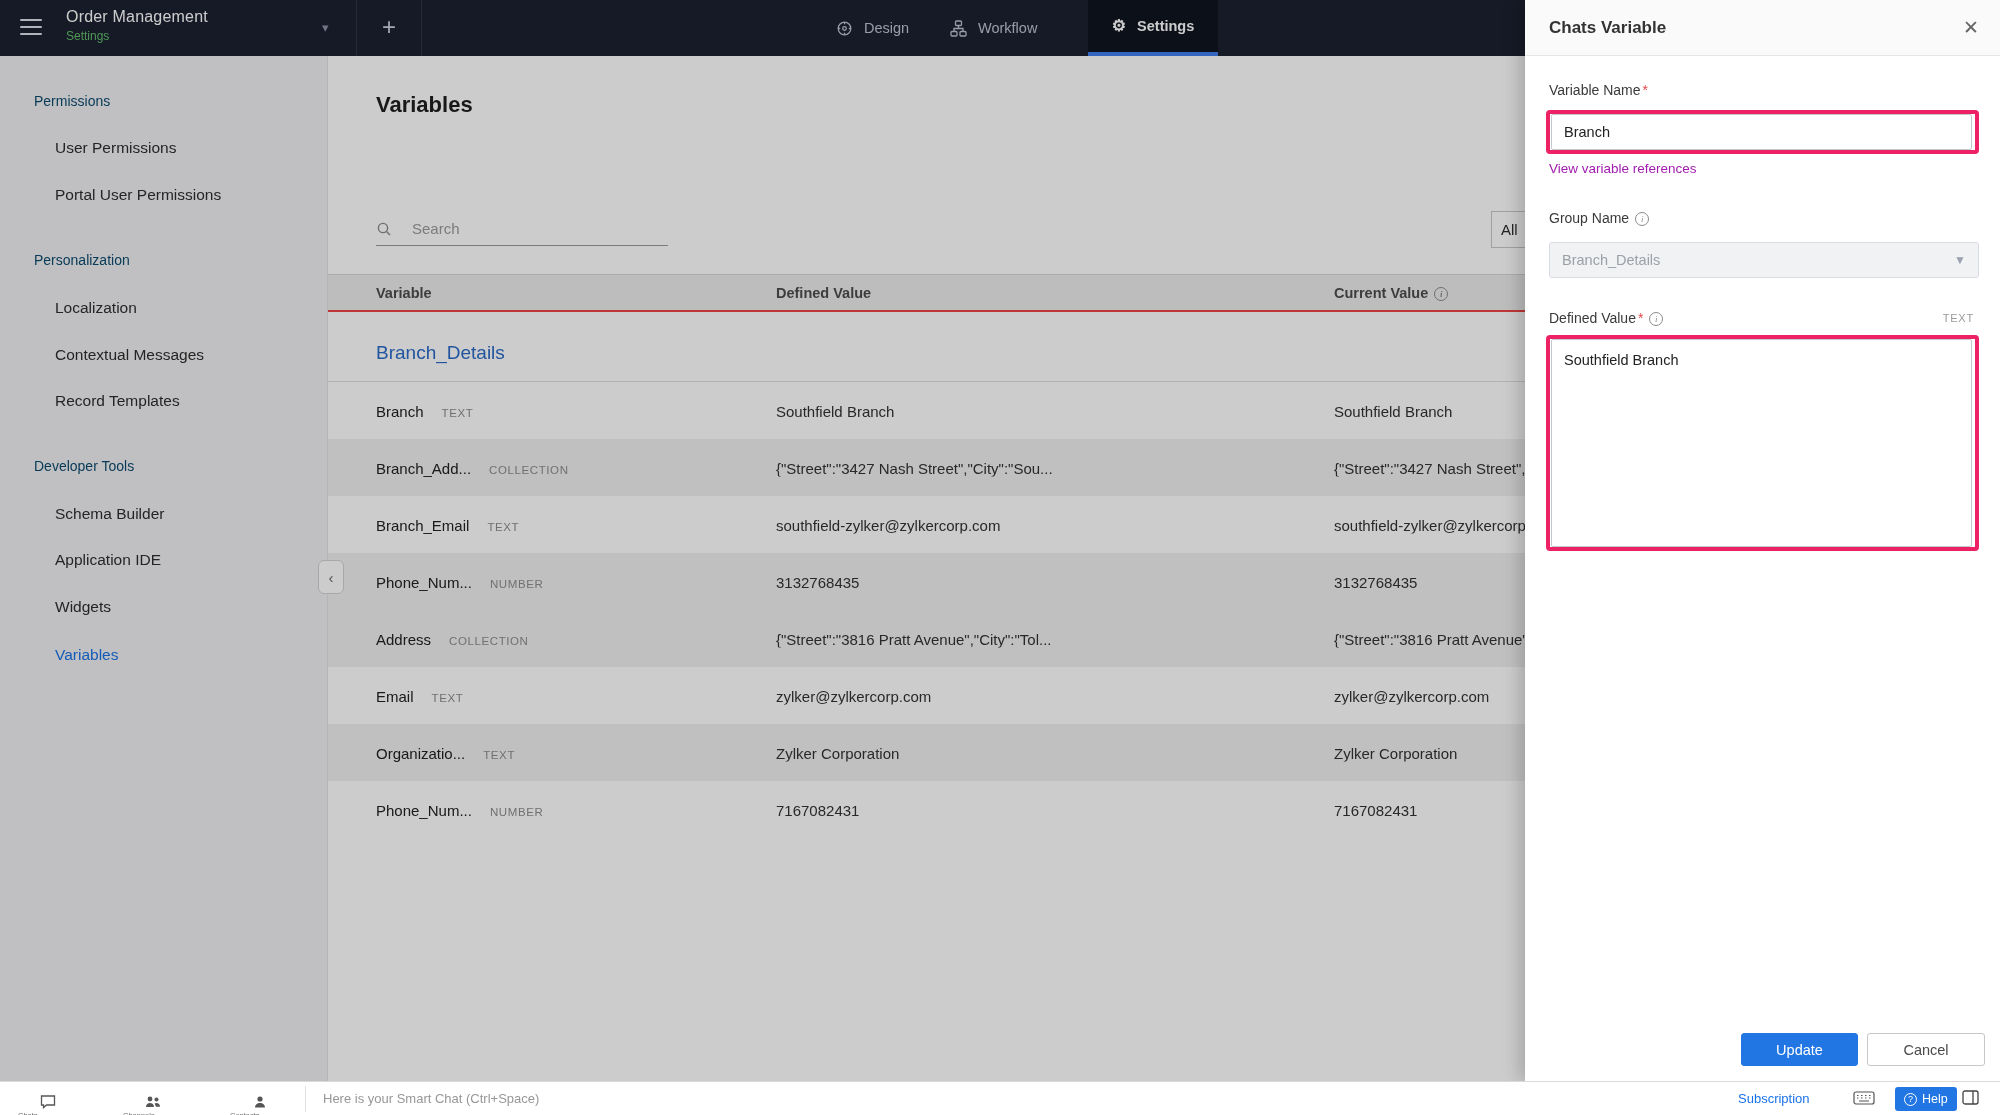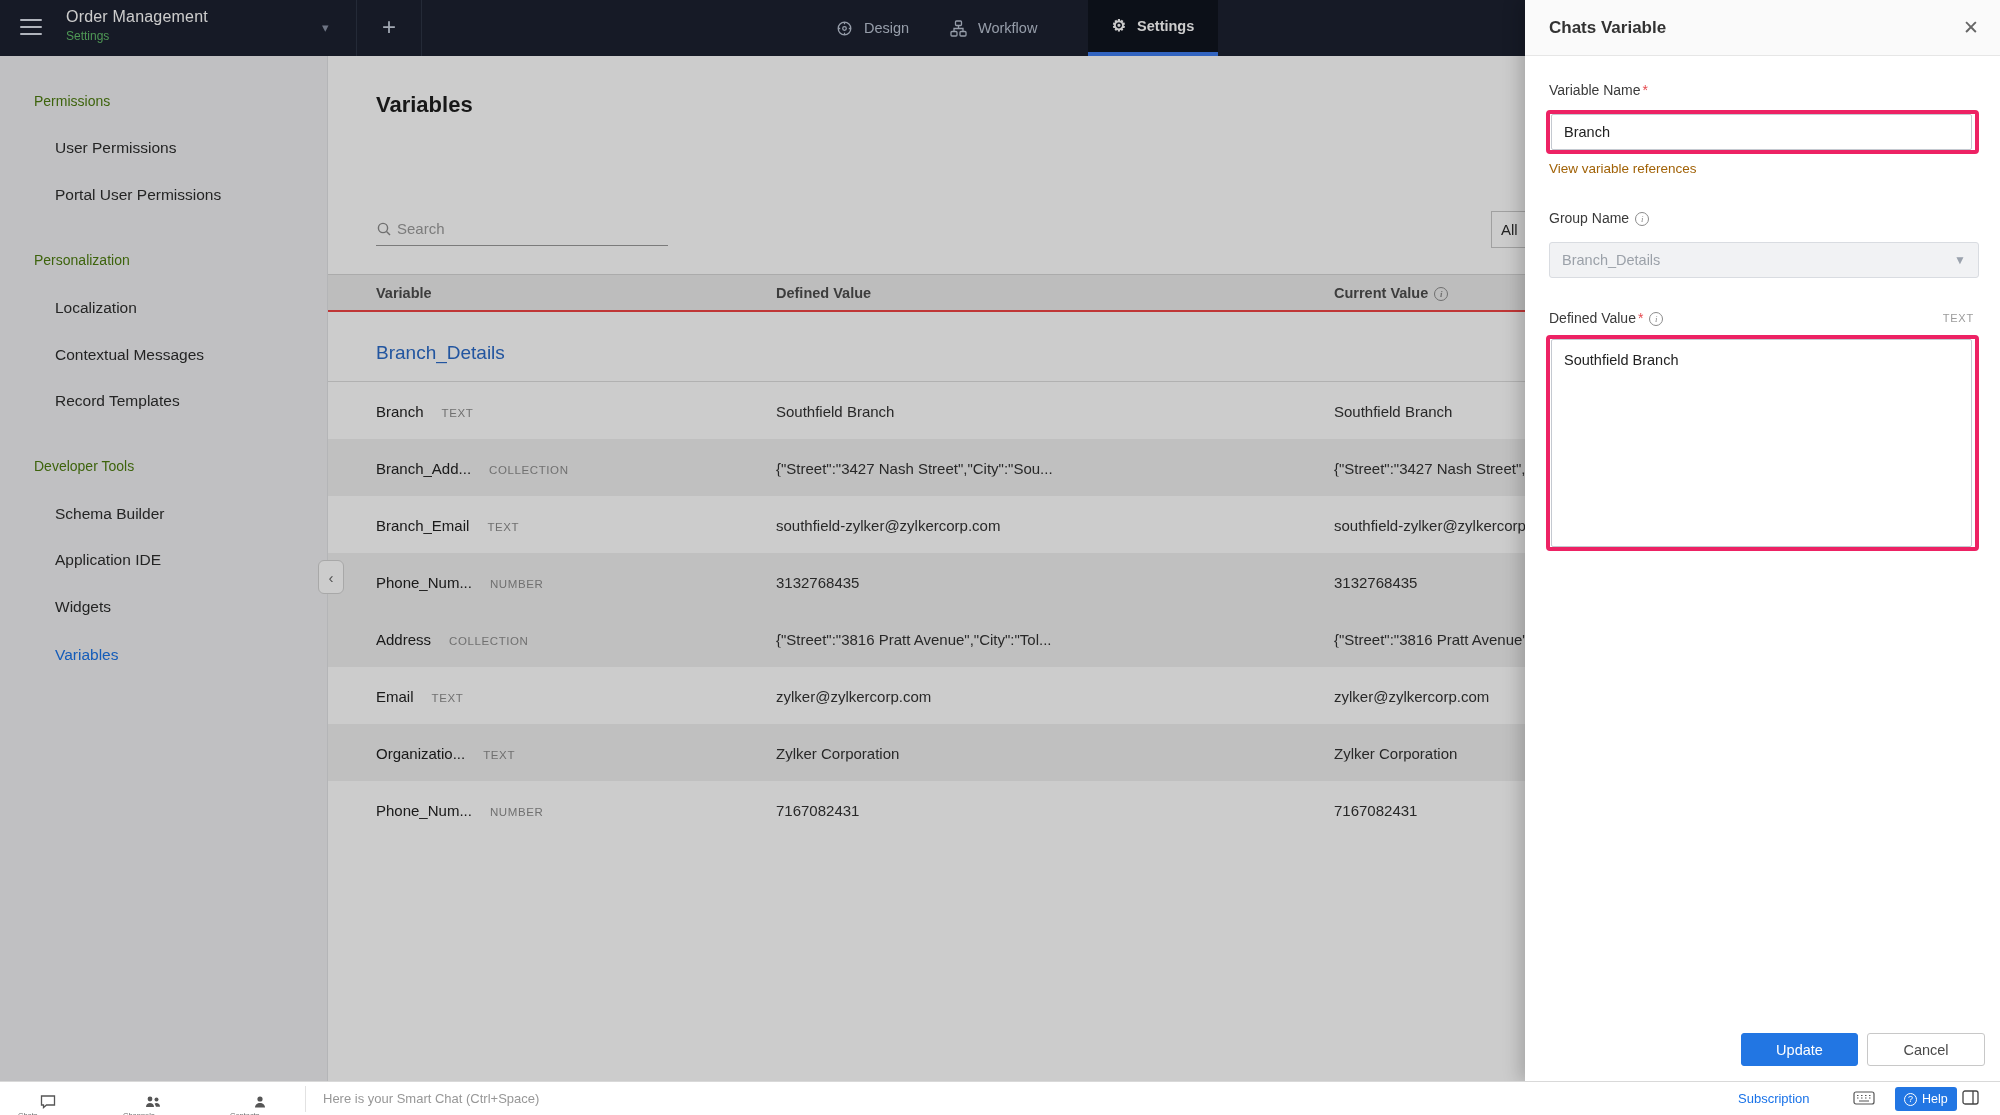--- a/index.html
+++ b/index.html
@@ -23,35 +23,35 @@
   .tb-tab svg { stroke:currentColor; fill:none; stroke-width:1.3; }
   .tab-design { left:836px; }
   .tab-workflow { left:950px; }
   .tab-settings { left:1088px; width:130px; justify-content:center; background:#10141f;
                   border-bottom:4px solid #3f7ef0; color:#ffffff; font-weight:600; }
   .gear-glyph { font-size:16px; line-height:1; }
 
   
   .sidebar { position:absolute; left:0; top:56px; width:328px; height:1025px; background:#f0f1f3;
              border-right:1px solid #e2e3e5; z-index:1; }
-  .s-title { position:absolute; left:34px; font-size:14px; color:#4d7c0f; }
+  .s-title { position:absolute; left:34px; font-size:14px; color:#0c4a6e; }
   .s-item  { position:absolute; left:55px; font-size:15.5px; color:#2e2e2e; cursor:pointer; white-space:nowrap; }
   .s-item.active { color:#1a73e8; }
   .collapse-tab { position:absolute; left:318px; top:560px; width:26px; height:34px; background:#ffffff;
                   border:1px solid #d2d2d2; border-radius:6px; z-index:2; display:flex; align-items:center;
                   justify-content:center; color:#666; font-size:15px; }
 
   
   .main { position:absolute; left:328px; top:56px; width:1197px; height:1025px; background:#ffffff;
           overflow:hidden; z-index:1; }
   .main-title { position:absolute; left:48px; top:36px; font-size:22px; font-weight:700; color:#1f1f1f; }
   .main-subtitle { position:absolute; left:48px; top:73px; font-size:15.5px; color:#3c3c3c; white-space:nowrap; }
   .link { color:#1a73e8; cursor:pointer; }
   .search-box { position:absolute; left:48px; top:156px; width:292px; height:34px;
-                border-bottom:1px solid #9a9a9a; display:flex; align-items:center; gap:5px; }
+                border-bottom:1px solid #9a9a9a; display:flex; align-items:center; gap:20px; }
   .search-box svg { stroke:#8b8b8b; fill:none; stroke-width:1.4; flex:0 0 auto; }
   .search-box input { border:none; outline:none; background:transparent; font-size:15px; color:#333;
                       font-family:"Liberation Sans", sans-serif; width:100%; }
   .search-box input::placeholder { color:#9b9b9b; }
   .all-filter { position:absolute; right:0; top:155px; width:34px; height:37px; background:#fff;
                 border:1px solid #c9c9c9; border-right:none; display:flex; align-items:center;
                 padding-left:9px; font-size:15px; color:#2c2c2c; }
 
   .vtable { position:absolute; left:0; top:218px; width:1197px; }
   .trow { position:relative; height:57px; width:100%; }
@@ -80,21 +80,21 @@
   .panel-header { position:absolute; left:0; top:0; width:100%; height:56px; background:#fafafa;
                   border-bottom:1px solid #e6e6e6; }
   .panel-title { position:absolute; left:24px; top:18px; font-size:17px; font-weight:600; color:#333; }
   .panel-close { position:absolute; right:16px; top:15px; font-size:19px; color:#666; width:26px; height:26px;
                  text-align:center; line-height:26px; cursor:pointer; }
   .f-label { position:absolute; left:24px; font-size:14px; color:#3a3a3a; }
   .req { color:#e5484d; margin-left:2px; }
   .panel-input { position:absolute; left:26px; top:114px; width:421px; height:36px; border:1px solid #c4c9d0;
                  border-radius:2px; padding:0 12px; font-size:14.5px; color:#222;
                  font-family:"Liberation Sans", sans-serif; outline:none; }
-  .ref-link { position:absolute; left:24px; top:161px; font-size:13.5px; color:#a16207; cursor:pointer; }
+  .ref-link { position:absolute; left:24px; top:161px; font-size:13.5px; color:#a21caf; cursor:pointer; }
   .panel-select { position:absolute; left:24px; top:242px; width:430px; height:36px; background:#f1f2f4;
                   border:1px solid #d9dce1; border-radius:3px; display:flex; align-items:center;
                   padding:0 12px; font-size:14.5px; color:#9ba1a9; cursor:default; }
   .panel-select .sel-chevron { margin-left:auto; color:#9aa2ad; font-size:12px; }
   .type-badge { position:absolute; right:26px; top:312px; font-size:11px; color:#9b9b9b; letter-spacing:.8px; }
   .panel-textarea { position:absolute; left:26px; top:339px; width:421px; height:208px; border:1px solid #c4c9d0;
                     border-radius:2px; padding:10px 12px; font-size:14.5px; color:#222; resize:none;
                     font-family:"Liberation Sans", sans-serif; outline:none; line-height:1.4; }
   .btn { position:absolute; top:1033px; height:33px; border-radius:3px; font-size:14.5px; text-align:center;
          line-height:33px; cursor:pointer; }

